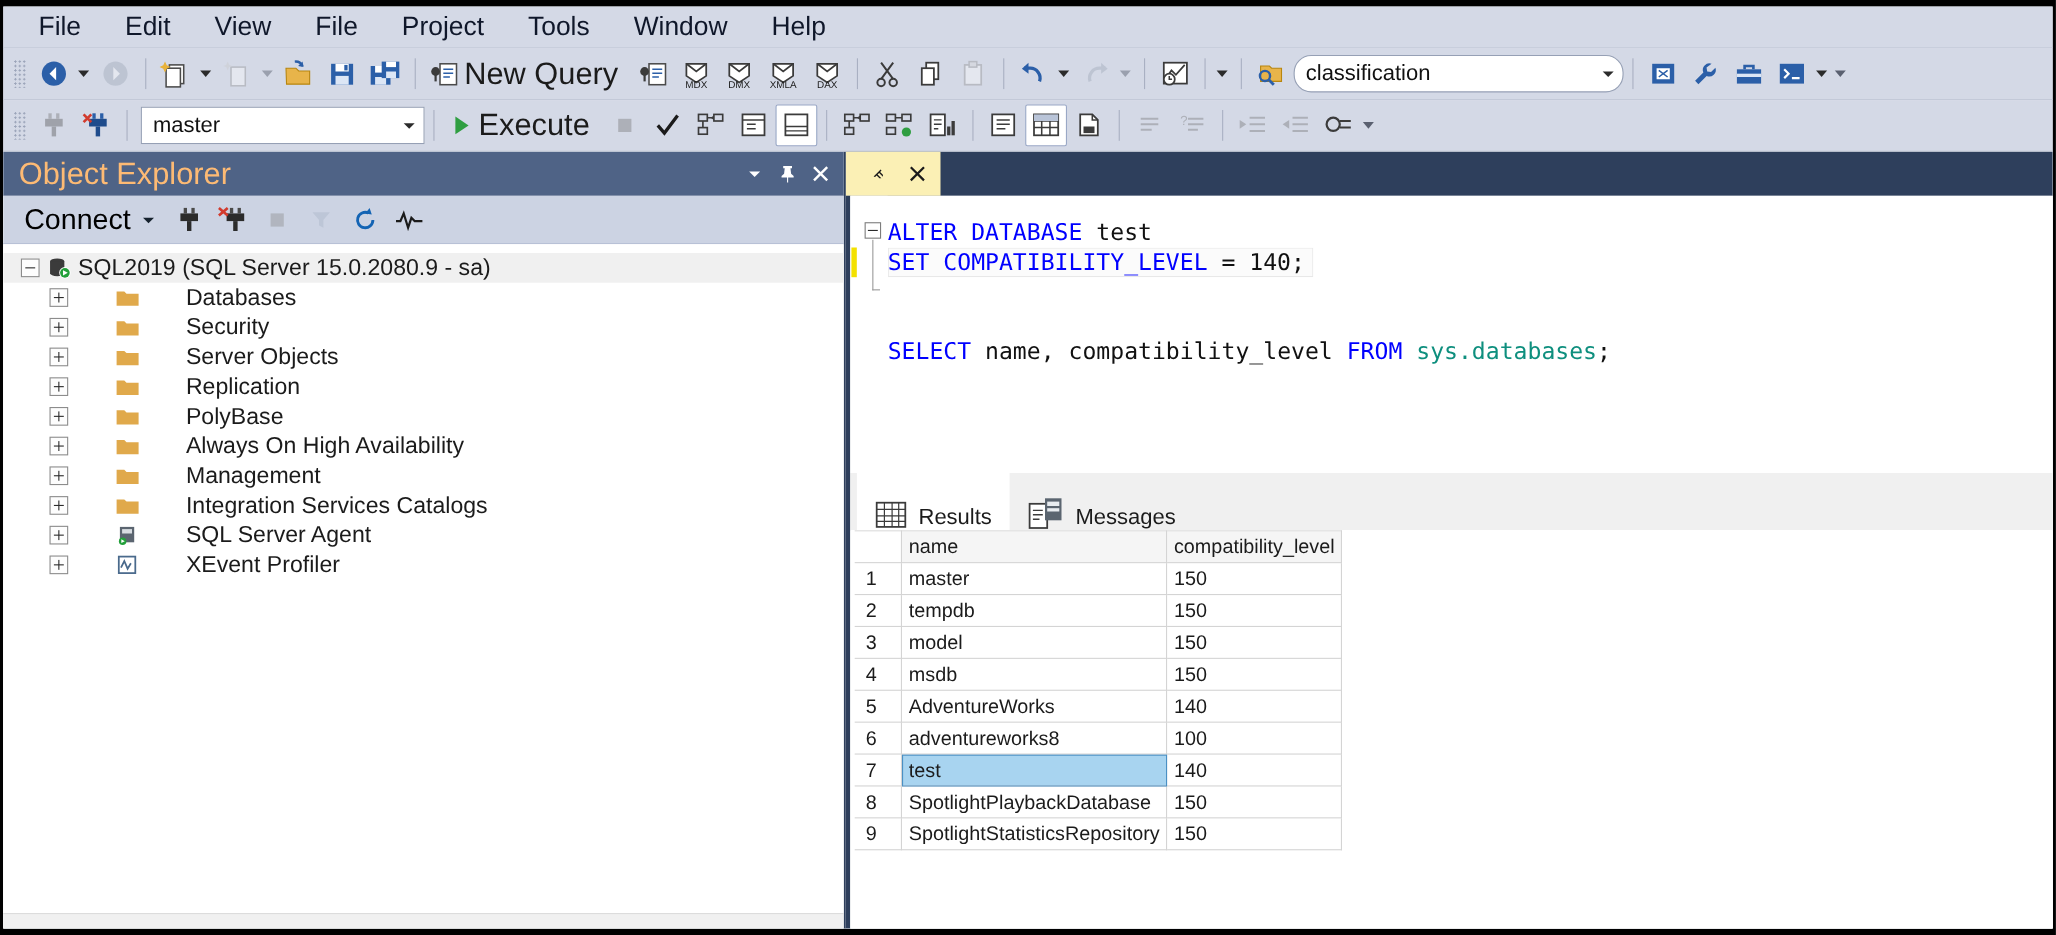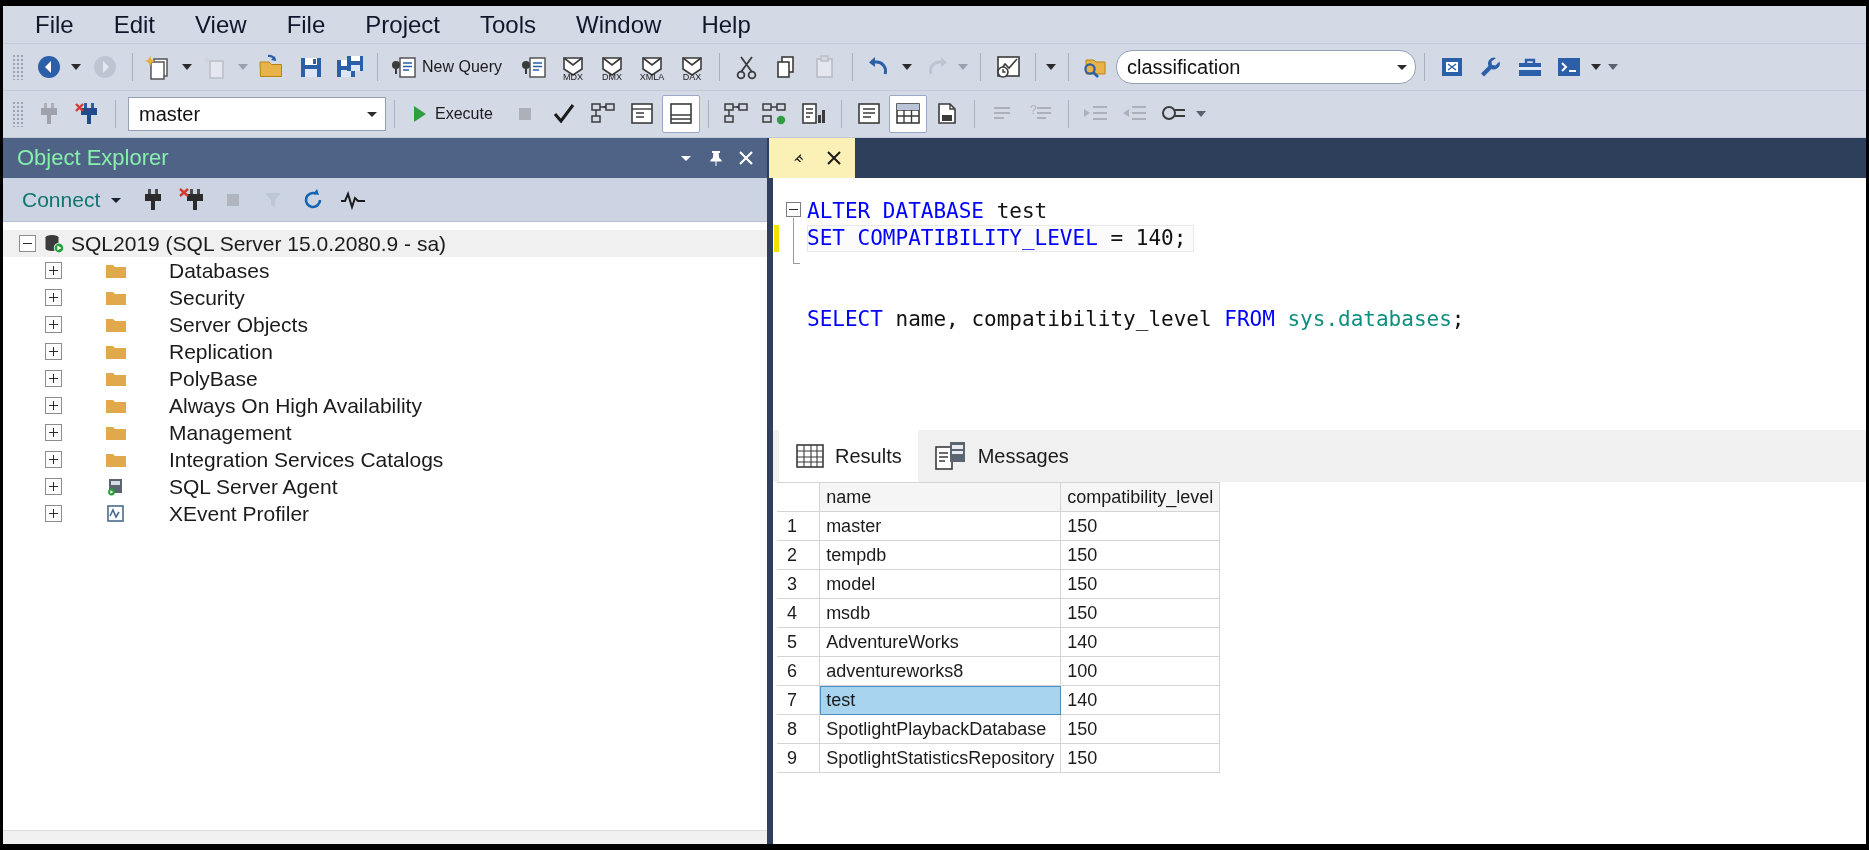--- a/index.html
+++ b/index.html
@@ -73,21 +73,21 @@
     width: 0; height: 0;
     border-left: 5px solid transparent;
     border-right: 5px solid transparent;
     border-top: 6px solid #2b2b2b;
     margin-left: 2px; margin-right: 4px;
     flex: 0 0 auto;
     cursor: default;
   }
   .caret.dis { border-top-color: #9aa0ae; }
   .tb-label {
-    font-size: 16px; color: #1b1b1b;
+    font-size: 28px; color: #1b1b1b;
     padding: 0 8px 0 4px; white-space: nowrap;
   }
   .icn { display: block; }
 
   
   .combo {
     height: 34px;
     background: #fff;
     border: 1px solid #96a0b5;
     display: flex; align-items: center;
@@ -124,21 +124,21 @@
     flex: 0 0 auto;
   }
   .oe-title {
     height: 40px;
     background: #4f6386;
     display: flex; align-items: center;
     padding: 0 6px 0 14px;
     flex: 0 0 auto;
   }
   .oe-title .t {
-    font-size: 22px; color: #86efac; flex: 1 1 auto;
+    font-size: 28px; color: #fdba74; flex: 1 1 auto;
     white-space: nowrap;
   }
   .oe-title .tb {
     width: 30px; height: 30px;
     display: flex; align-items: center; justify-content: center;
     flex: 0 0 auto;
   }
   .oe-toolbar {
     height: 44px;
     background: #ccd3e3;
@@ -146,21 +146,21 @@
     padding-left: 12px;
     border-bottom: 1px solid #b6bfd4;
     flex: 0 0 auto;
   }
   .connect-btn {
     display: flex; align-items: center;
     height: 34px; padding: 0 6px;
     border: 1px solid transparent; border-radius: 2px;
     cursor: default;
   }
-  .connect-btn .lbl { font-size: 21px; color: #0f766e; }
+  .connect-btn .lbl { font-size: 26px; color: #000000; }
   .oe-toolbar .ti {
     width: 36px; height: 34px;
     display: flex; align-items: center; justify-content: center;
     border: 1px solid transparent; border-radius: 2px;
     margin-left: 4px;
     cursor: default;
   }
   .oe-toolbar .ti.dis { opacity: 0.4; }
 
   .tree {
@@ -299,21 +299,21 @@
     min-height: 0;
   }
   .res-tabs {
     height: 52px;
     background: #f0f0f0;
     display: flex; align-items: stretch;
     padding-left: 6px;
     flex: 0 0 auto;
   }
   .res-tab {
-    display: flex; align-items: center; gap: 10px;
+    display: flex; align-items: flex-end; gap: 10px;
     padding: 0 16px;
     background: #f0f0f0;
     cursor: default;
   }
   .res-tab.active { background: #fff; }
   .res-tab .rl { font-size: 20px; color: #1b1b1b; }
 
   .grid {
     flex: 1 1 auto;
     background: #fff;

